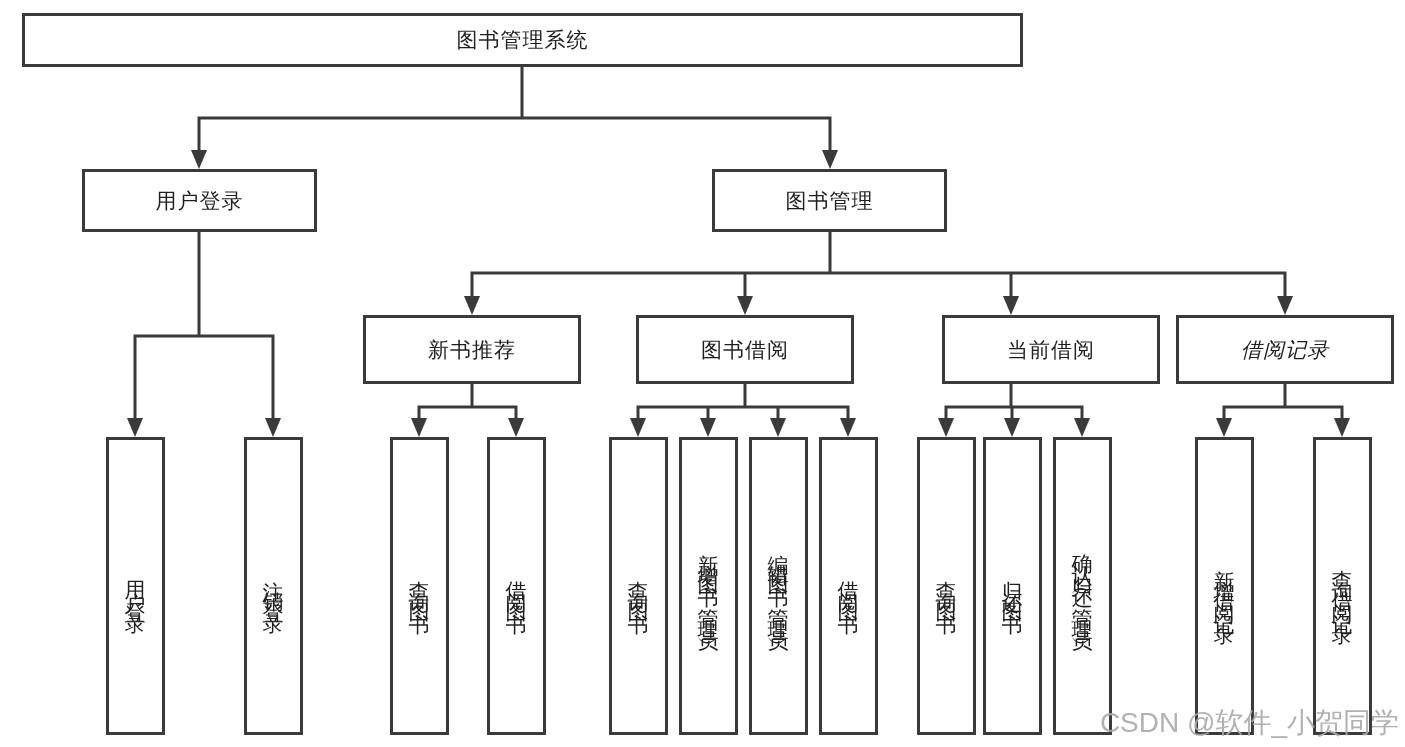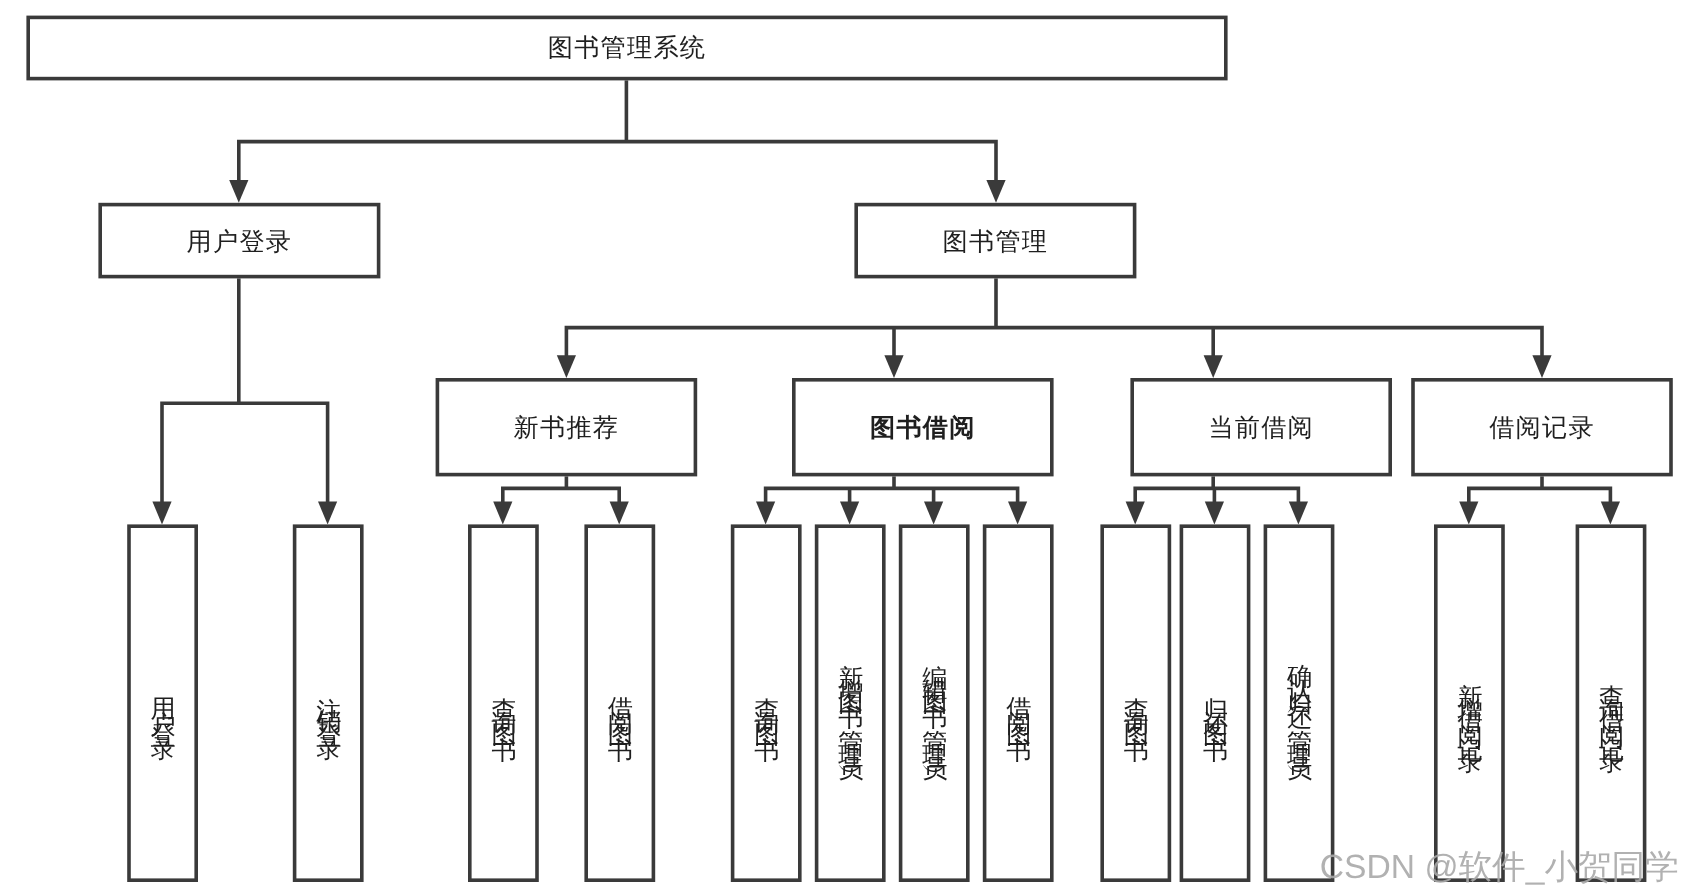--- a/index.html
+++ b/index.html
@@ -30,25 +30,25 @@
     font-size: 21px;
     letter-spacing: 1px;
     white-space: nowrap;
   }
   .root-node  { left: 22px;  top: 13px;  width: 1001px; height: 54px; }
 
   .l2 { top: 169px; height: 63px; width: 235px; }
   .n-user-login   { left: 82px;  }
   .n-book-manage  { left: 712px; }
 
-  .l3 { top: 315px; height: 82px; width: 218px; }
+  .l3 { top: 315px; height: 69px; width: 218px; }
   .n-recommend { left: 363px;  }
-  .n-borrow    { left: 660px; font-weight: bold;  }
+  .n-borrow    { left: 636px;  }
   .n-current   { left: 902px; margin-left: 40px;  }
-  .n-records   { left: 1176px; }
+  .n-records   { left: 1176px; font-style: italic; }
 
   .leaf { top: 437px; height: 298px; width: 59px; }
   .leaf .label {
     writing-mode: vertical-rl;
     text-orientation: mixed;
     font-size: 21px;
     letter-spacing: 11px;
     line-height: 1;
   }
   .lf1  { left: 106px;  }

